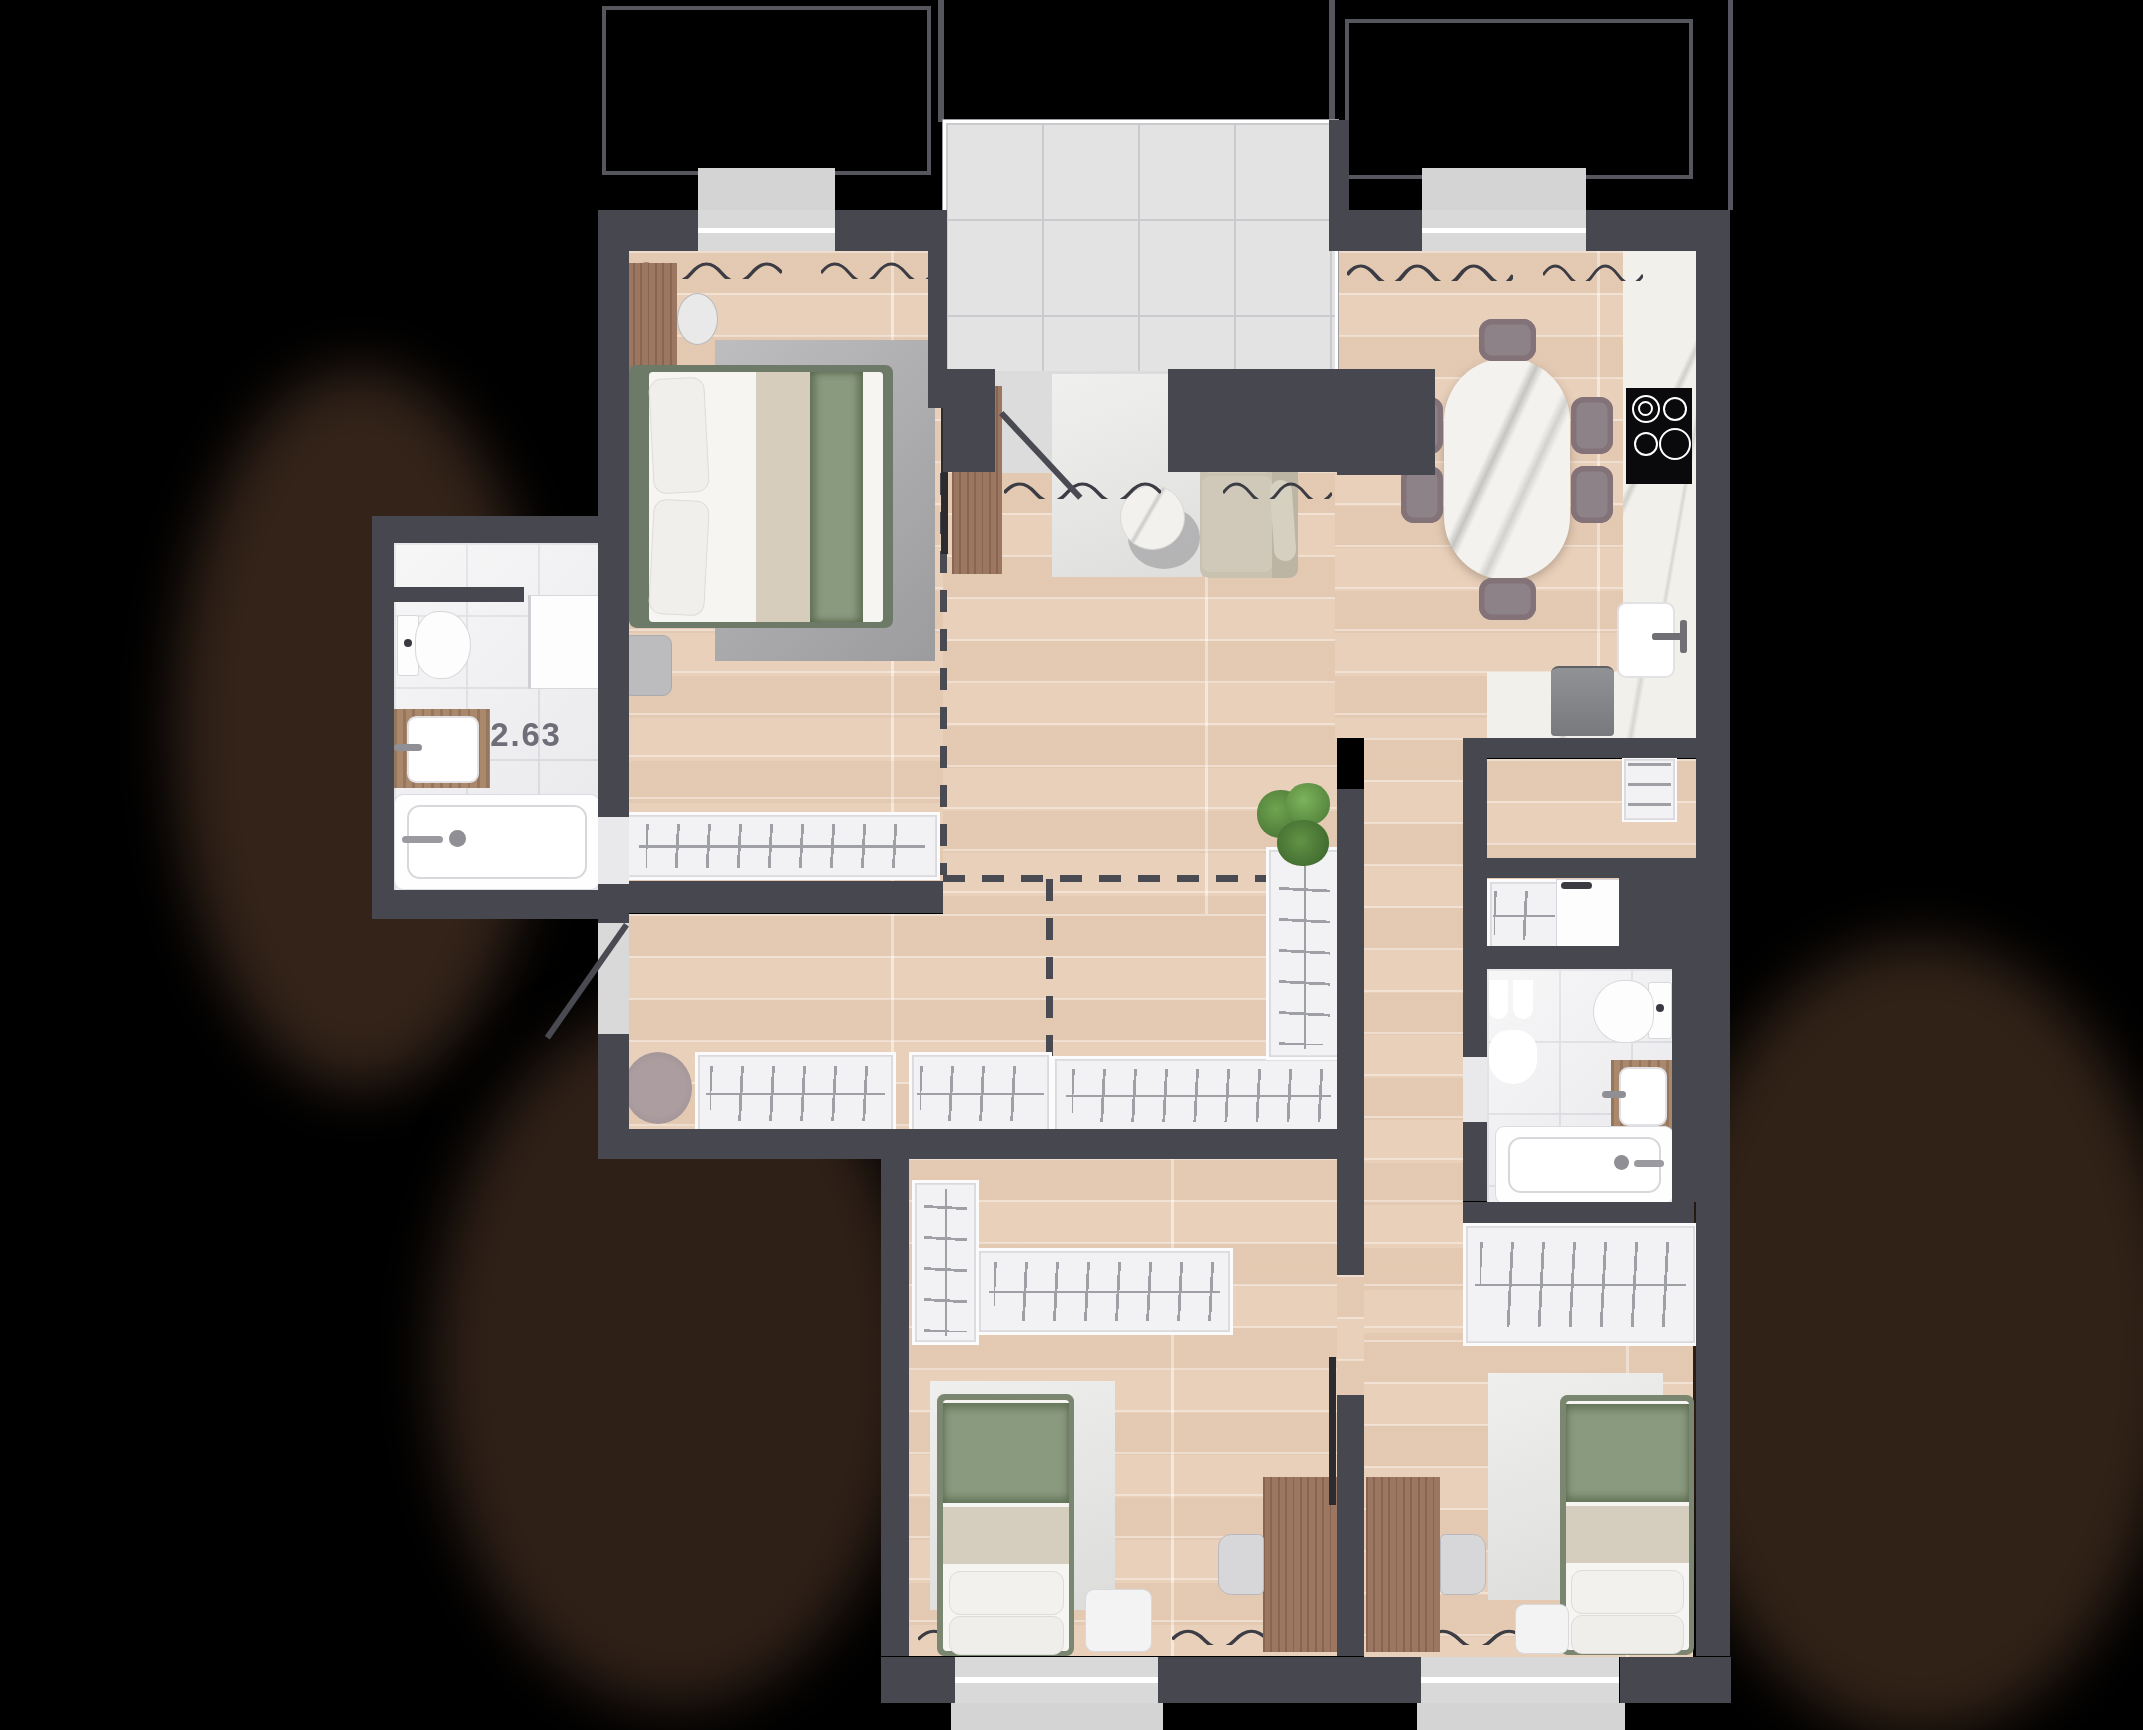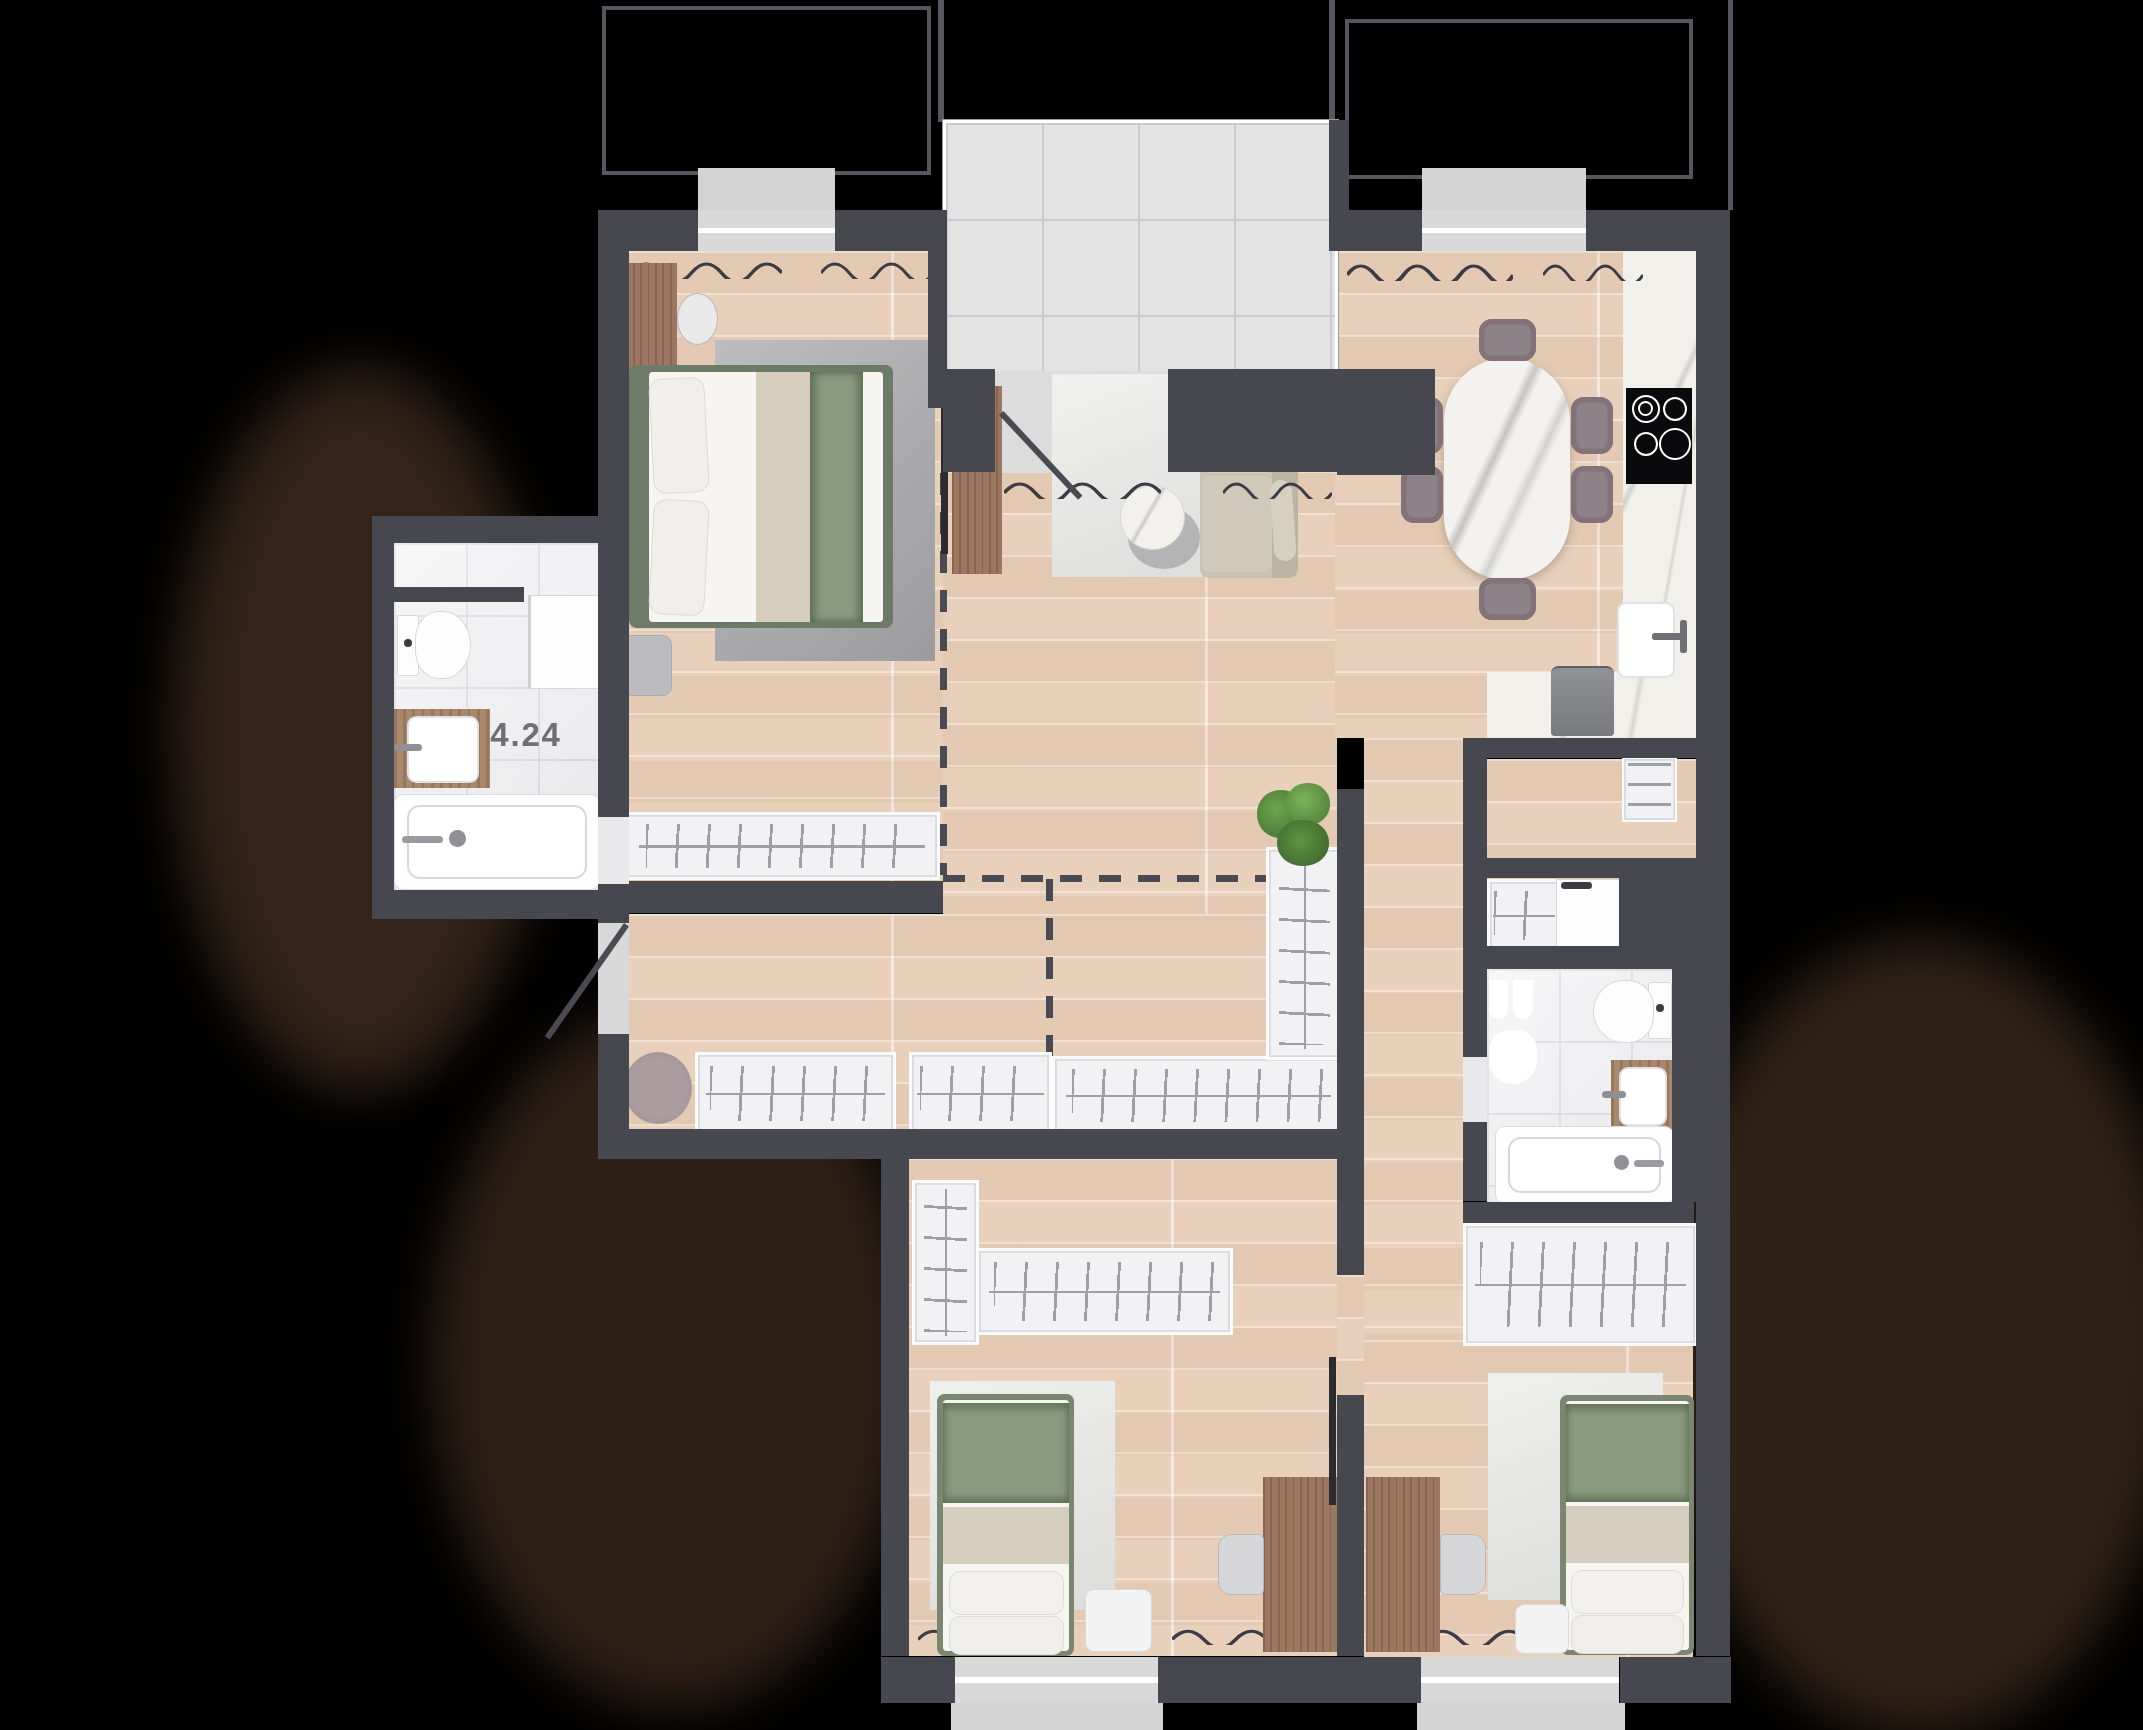--- a/index.html
+++ b/index.html
@@ -171,21 +171,21 @@
   <div class="wardrobe h" style="left:624px;top:812px;width:310px;height:62px;"></div>
 
   <div class="wall" style="left:394px;top:587px;width:130px;height:14.8px;"></div>
   <div class="white-box" style="left:397px;top:615px;width:20px;height:59px;border-radius:2.8px;"></div>
   <div class="white-box" style="left:415px;top:611px;width:54px;height:66px;border-radius:50% 60% 60% 50%;"></div>
   <div class="abs" style="left:404px;top:639px;width:8.3px;height:8.3px;background:#3a3a40;border-radius:50%;z-index:18;"></div>
   <div class="white-box" style="left:528px;top:595px;width:68px;height:92px;border-left:3.7px solid #cfcfd4;"></div>
   <div class="woodtop" style="left:394px;top:709px;width:96px;height:79px;"></div>
   <div class="basin" style="left:407px;top:716px;width:68px;height:63px;"></div>
   <div class="abs" style="left:394px;top:744px;width:28px;height:6.5px;background:#8f8f95;border-radius:3.7px;z-index:18;"></div>
-  <div class="label" style="left:466px;top:716px;width:120px;height:37px;">4.24</div>
+  <div class="label" style="left:466px;top:716px;width:120px;height:37px;">2.63</div>
   <div class="tub" style="left:394px;top:794px;width:204px;height:94px;">
     <div class="inner"></div>
     <div class="abs" style="left:7.4px;top:41px;width:41px;height:7.4px;background:#9a9aa0;border-radius:3.7px;"></div>
     <div class="abs" style="left:54px;top:35px;width:16.6px;height:16.6px;background:#8f8f95;border-radius:50%;"></div>
   </div>
 
   <div class="rug" style="left:1052px;top:374px;width:150px;height:203px;background:linear-gradient(160deg,#f0f0ef,#dededd);"></div>
   <div class="abs" style="left:1128px;top:506px;width:72px;height:63px;background:rgba(98,98,104,.35);border-radius:50%;z-index:11;"></div>
   <div class="abs" style="left:1120px;top:485px;width:63px;height:63px;background:#f2f1ed;border:1.8px solid #d8d8d4;border-radius:50%;z-index:12;
        background-image:linear-gradient(120deg, rgba(0,0,0,0) 40%, rgba(165,165,162,.5) 44%, rgba(0,0,0,0) 48%);"></div>

